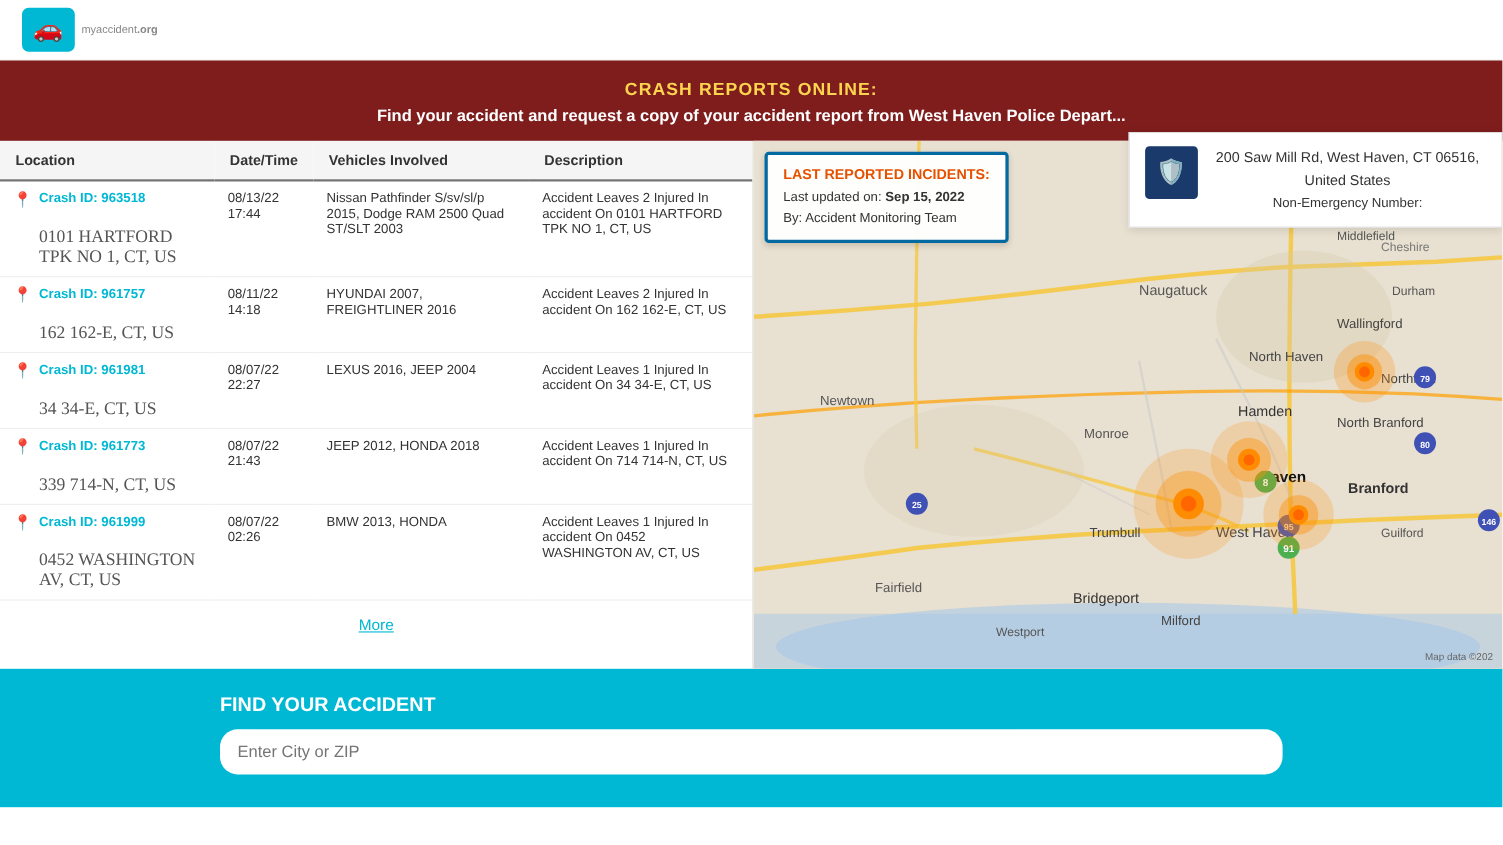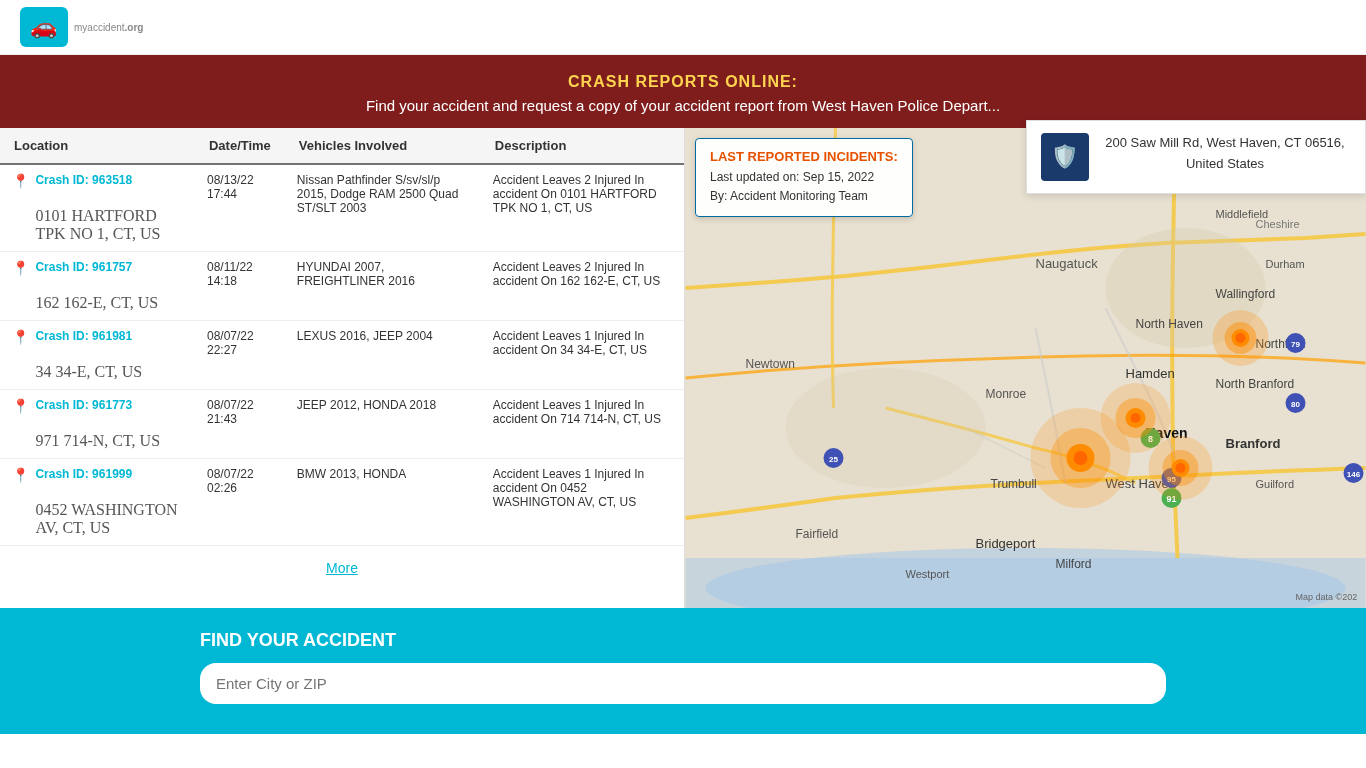--- a/index.html
+++ b/index.html
@@ -21,21 +21,21 @@
     .nav-links { display: flex; gap: 20px; align-items: center; }
     .nav-links a { text-decoration: none; color: #333; font-size: 13px; }
 
     
     .hero {
       background: #7f1d1d; text-align: center; padding: 18px 20px 14px;
       position: relative;
     }
     .hero-subtitle { color: #ffd54f; font-size: 16px; font-weight: bold; letter-spacing: 1px; margin-bottom: 6px; }
     .hero-title { color: #fff; font-size: 36px; font-weight: bold; margin-bottom: 8px; }
-    .hero-desc { color: #fff; font-size: 15px; font-weight: normal; }
+    .hero-desc { color: #fff; font-size: 15px; font-weight: bold; }
 
     
     .dept-card {
       position: absolute; top: 65px; right: 0; width: 340px;
       background: #fff; border: 1px solid #ddd; padding: 12px 14px;
       display: flex; align-items: flex-start; gap: 10px; z-index: 10;
       box-shadow: 0 2px 8px rgba(0,0,0,0.12);
     }
     .dept-badge {
       width: 48px; height: 48px; background: #1a3a6b; border-radius: 4px;
@@ -69,28 +69,28 @@
 
     
     .map-section { flex: 1; position: relative; background: #e8e0d0; overflow: hidden; }
 
     
     .map-svg { width: 100%; height: 100%; }
 
     
     .last-reported-card {
       position: absolute; top: 10px; left: 10px;
-      background: rgba(255,255,255,0.95); border: 1px solid #0369a1;
+      background: rgba(255,255,255,0.95); border: 3px solid #0369a1;
       padding: 10px 14px; border-radius: 4px; font-size: 12px;
       box-shadow: 0 2px 6px rgba(0,0,0,0.15);
       z-index: 5;
     }
     .last-reported-title { color: #e65100; font-weight: bold; font-size: 13px; margin-bottom: 4px; }
     .last-reported-card p { color: #333; line-height: 1.6; }
-    .last-reported-card strong { color: #333; font-weight: normal; }
+    .last-reported-card strong { color: #333; font-weight: bold; }
 
     
     .find-section {
       background: #00b8d4; padding: 22px 200px 30px;
     }
     .find-title { color: #fff; font-size: 18px; font-weight: bold; margin-bottom: 12px; }
     .find-input {
       width: 100%; padding: 12px 16px; border: none; border-radius: 16px;
       font-size: 15px; color: #aaa; outline: none;
     }
@@ -108,20 +108,23 @@
 </nav>
 
 <div class="hero" style="position:relative;">
   <div class="hero-subtitle">CRASH REPORTS ONLINE:</div>
   <div class="hero-desc">Find your accident and request a copy of your accident report from West Haven Police Depart...</div>
 
   <div class="dept-card">
     <div class="dept-badge">🛡️</div>
     <div class="dept-info">
       <div class="dept-address">200 Saw Mill Rd, West Haven, CT 06516, United States</div>
+      <div>
+        <span>Non-Emergency Number:</span>
+      </div>
     </div>
   </div>
 </div>
 
 <div class="main-area">
 
   <div class="table-section">
     <table>
       <thead>
         <tr>
@@ -182,21 +185,21 @@
     </td>
     <td>LEXUS 2016, JEEP 2004</td>
     <td>Accident Leaves 1 Injured In accident On 34 34-E, CT, US</td>
   </tr>
           <tr>
     <td>
       <div class="loc-cell">
         <span class="pin-icon">📍</span>
         <div>
           <a href="#" class="crash-link">Crash ID: 961773</a>
-          <div class="location-text">971 714-N, CT, US</div>
+          <div class="location-text">339 714-N, CT, US</div>
         </div>
       </div>
     </td>
     <td>
       <div>08/07/22</div>
       <div>21:43</div>
     </td>
     <td>JEEP 2012, HONDA 2018</td>
     <td>Accident Leaves 1 Injured In accident On 714 714-N, CT, US</td>
   </tr>

